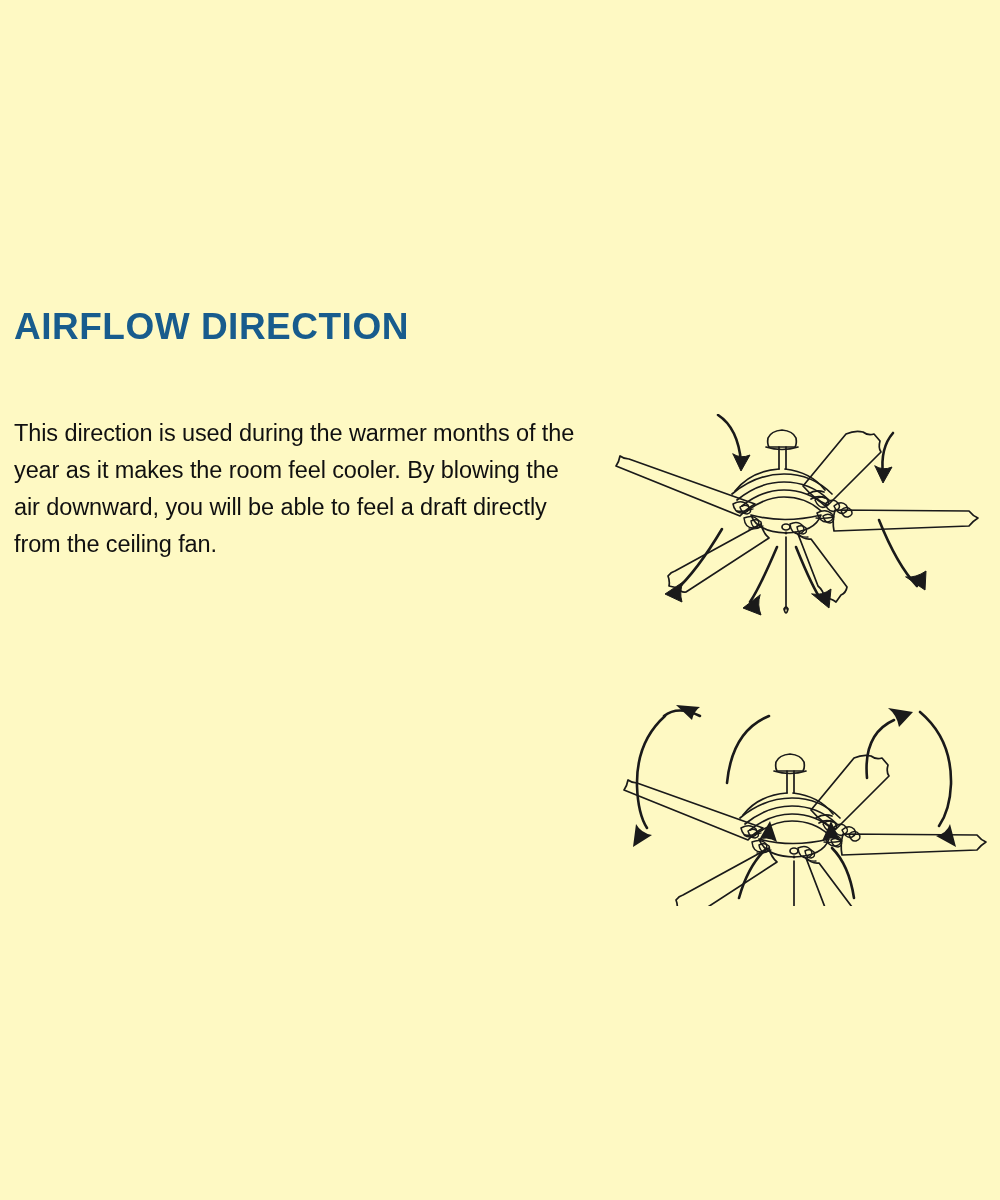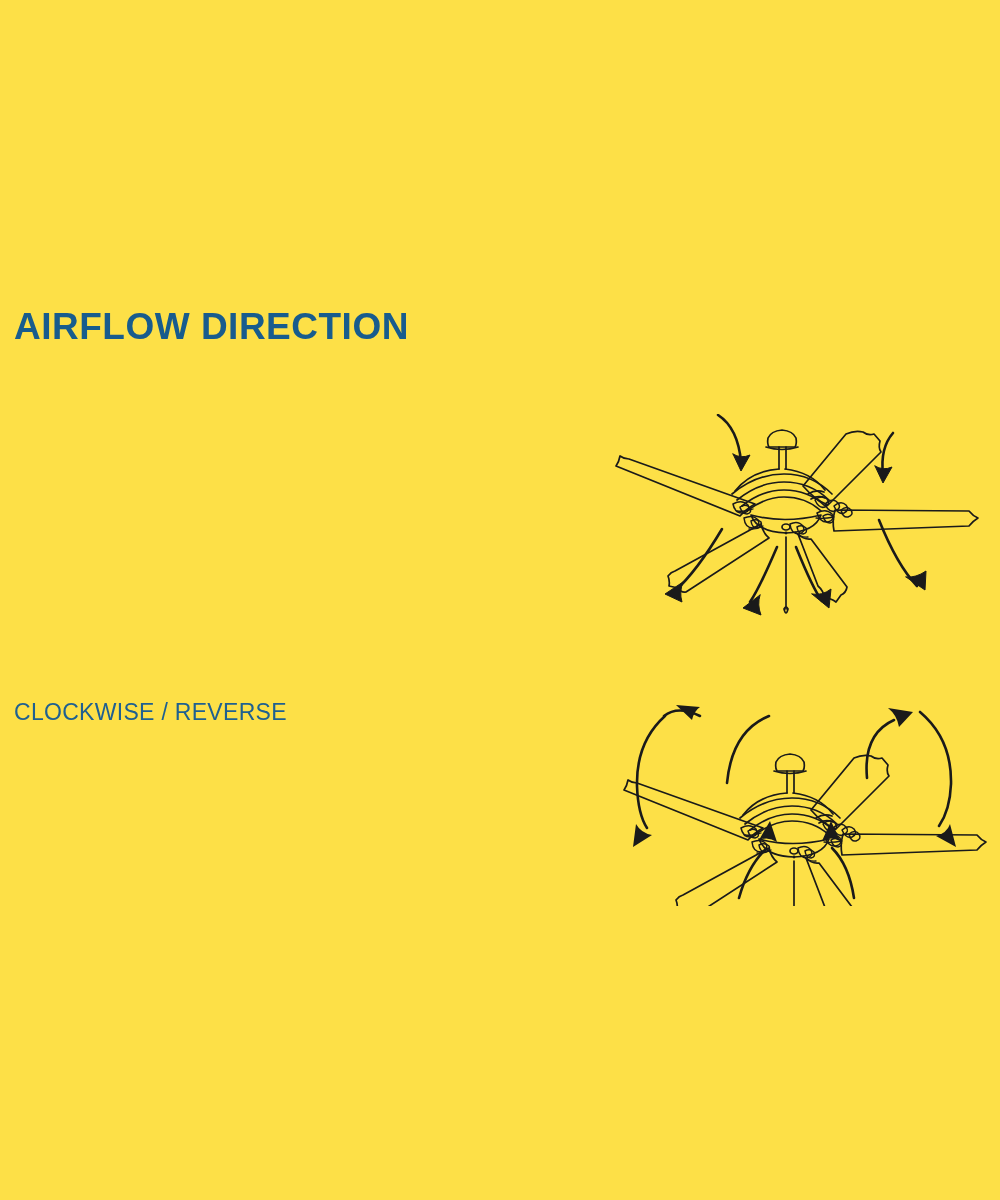--- a/index.html
+++ b/index.html
@@ -12,21 +12,21 @@
     background: #ffffff;
     font-family: "Liberation Sans", sans-serif;
     -webkit-font-smoothing: antialiased;
     overflow: hidden;
   }
 
   #page {
     position: relative;
     width: 1000px;
     height: 1200px;
-    background: #fde047;
+    background: #fef9c3;
   }
 
   
   .page-title {
     position: absolute;
     left: 14px;
     top: 283px;
     font-size: 37px;
     font-weight: 700;
     letter-spacing: 0.5px;
@@ -85,20 +85,21 @@
   }
 </style>
 </head>
 <body>
 
 <div id="page">
 
   <h1 class="page-title">AIRFLOW DIRECTION</h1>
 
   <div class="text-col sec1">
+    <p class="section-body">This direction is used during the warmer months of the year as it makes the room feel cooler. By blowing the air downward, you will be able to feel a draft directly from the ceiling fan.</p>
   </div>
 
   <div class="fan-figure fig1">
     <svg viewBox="0 0 382 224" xmlns="http://www.w3.org/2000/svg">
       <g fill="none" stroke="#1a1a1a" stroke-width="1.7" stroke-linecap="round" stroke-linejoin="round">
 
         <g>
 
           <path d="M156 24 q3 -7 14 -8 q11 1 14 8 q1 6 -1 9 l-26 0 q-2 -3 -1 -9 z"></path>
           <path d="M154 33 q16 5 32 0"></path>
@@ -177,21 +178,20 @@
           <path d="M200 180 l17 14 l2 -19 q-9 7 -19 5 z" fill="#1a1a1a" stroke-width="1"></path>
 
           <path d="M267 106 q18 45 38 66"></path>
           <path d="M294 163 l19 13 l1 -19 q-10 7 -20 6 z" fill="#1a1a1a" stroke-width="1"></path>
         </g>
       </g>
     </svg>
   </div>
 
   <div class="text-col sec2">
-    <div class="section-heading">CLOCKWISE / REVERSE</div>
   </div>
 
   <div class="fan-figure fig2">
     <svg viewBox="0 0 398 212" xmlns="http://www.w3.org/2000/svg">
       <g fill="none" stroke="#1a1a1a" stroke-width="1.7" stroke-linecap="round" stroke-linejoin="round">
 
         <g transform="translate(24,44)">
           <path d="M156 24 q3 -7 14 -8 q11 1 14 8 q1 6 -1 9 l-26 0 q-2 -3 -1 -9 z"></path>
           <path d="M154 33 q16 5 32 0"></path>
           <path d="M167 33 l0 22 M174 33 l0 22"></path>

